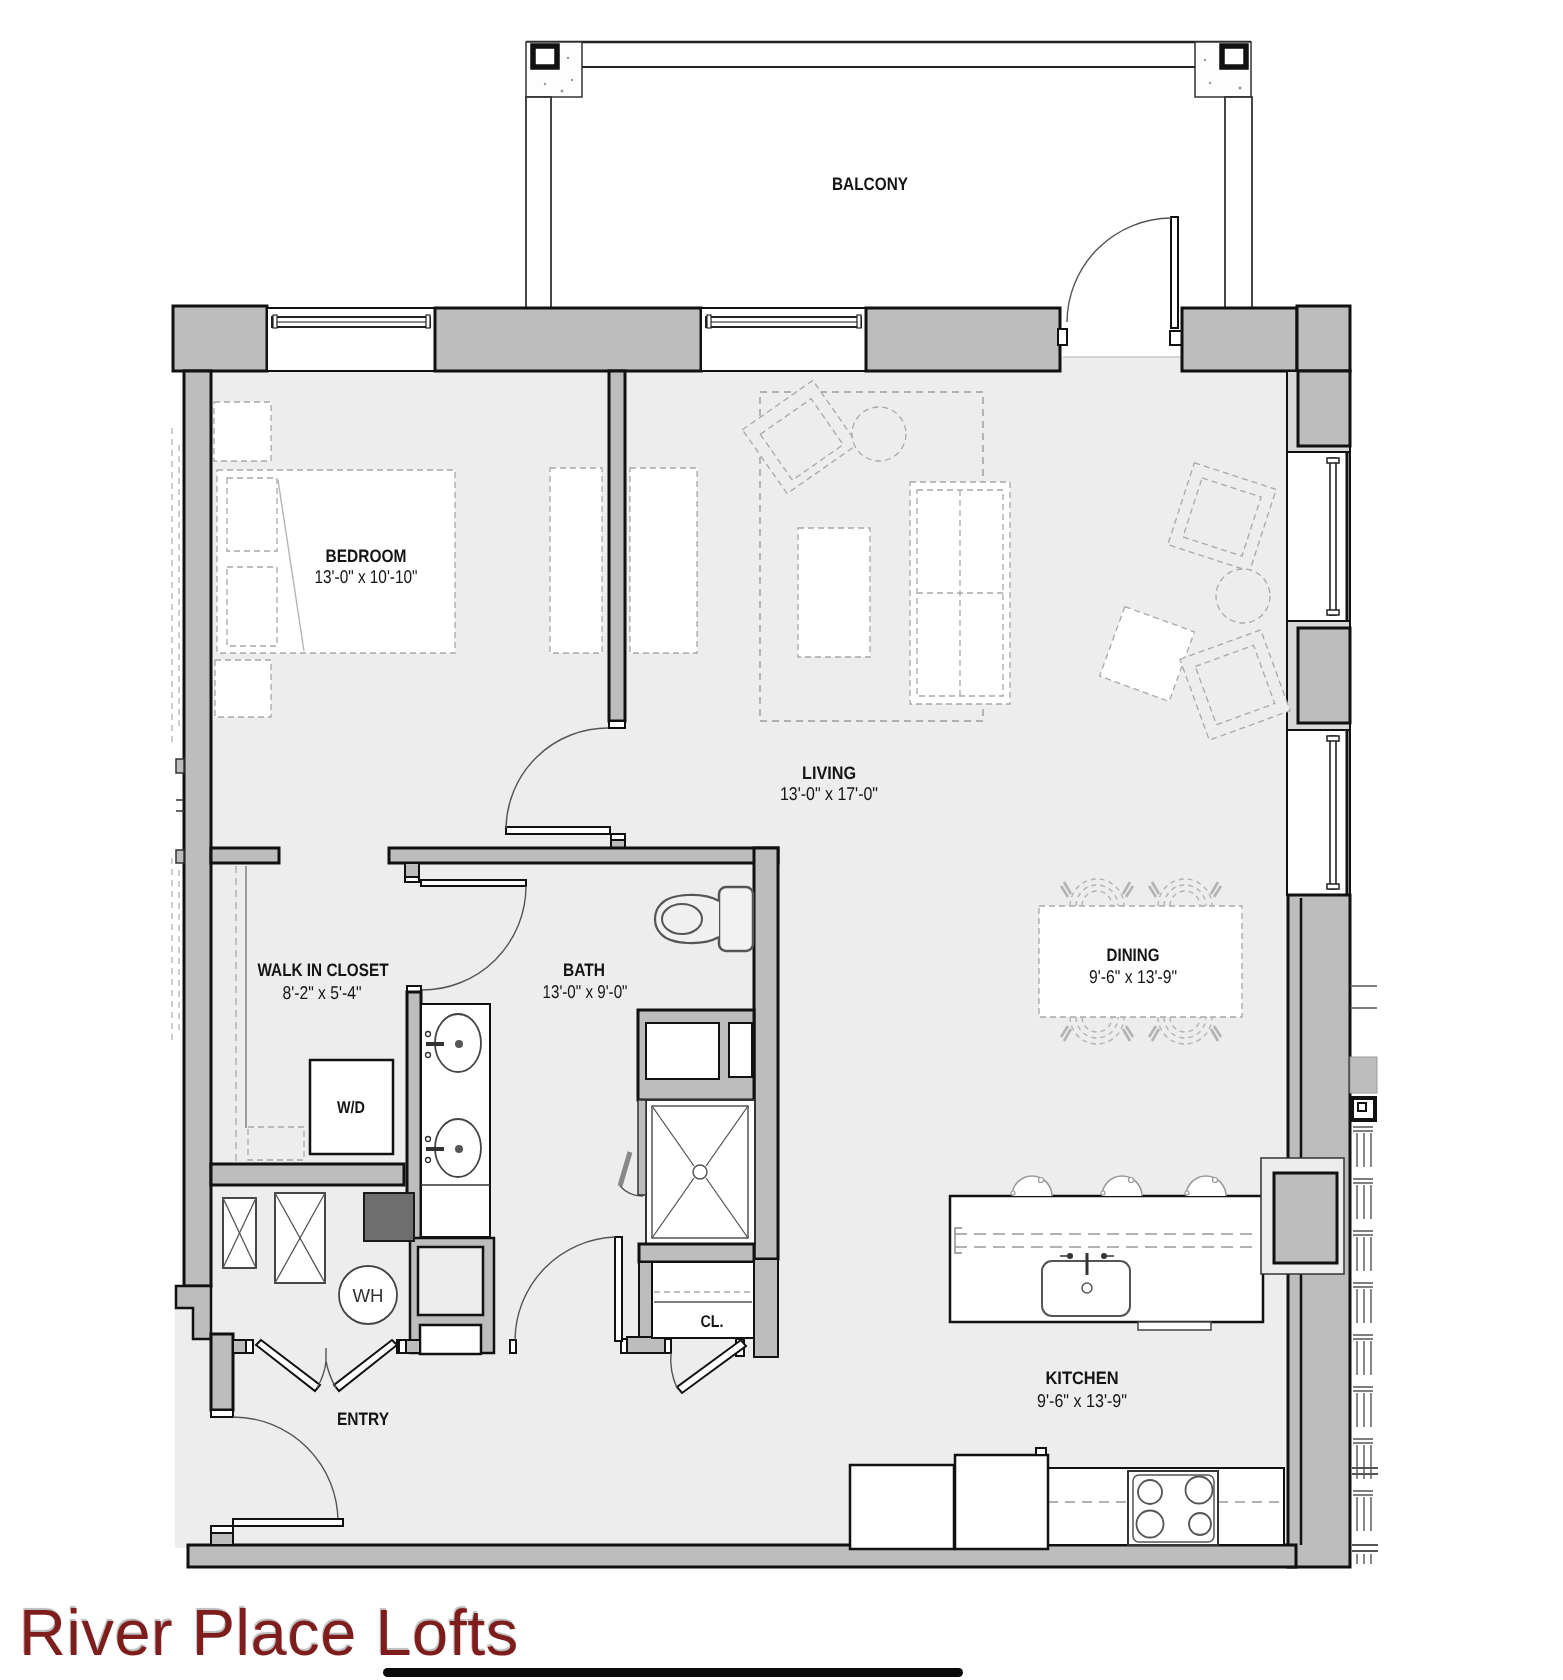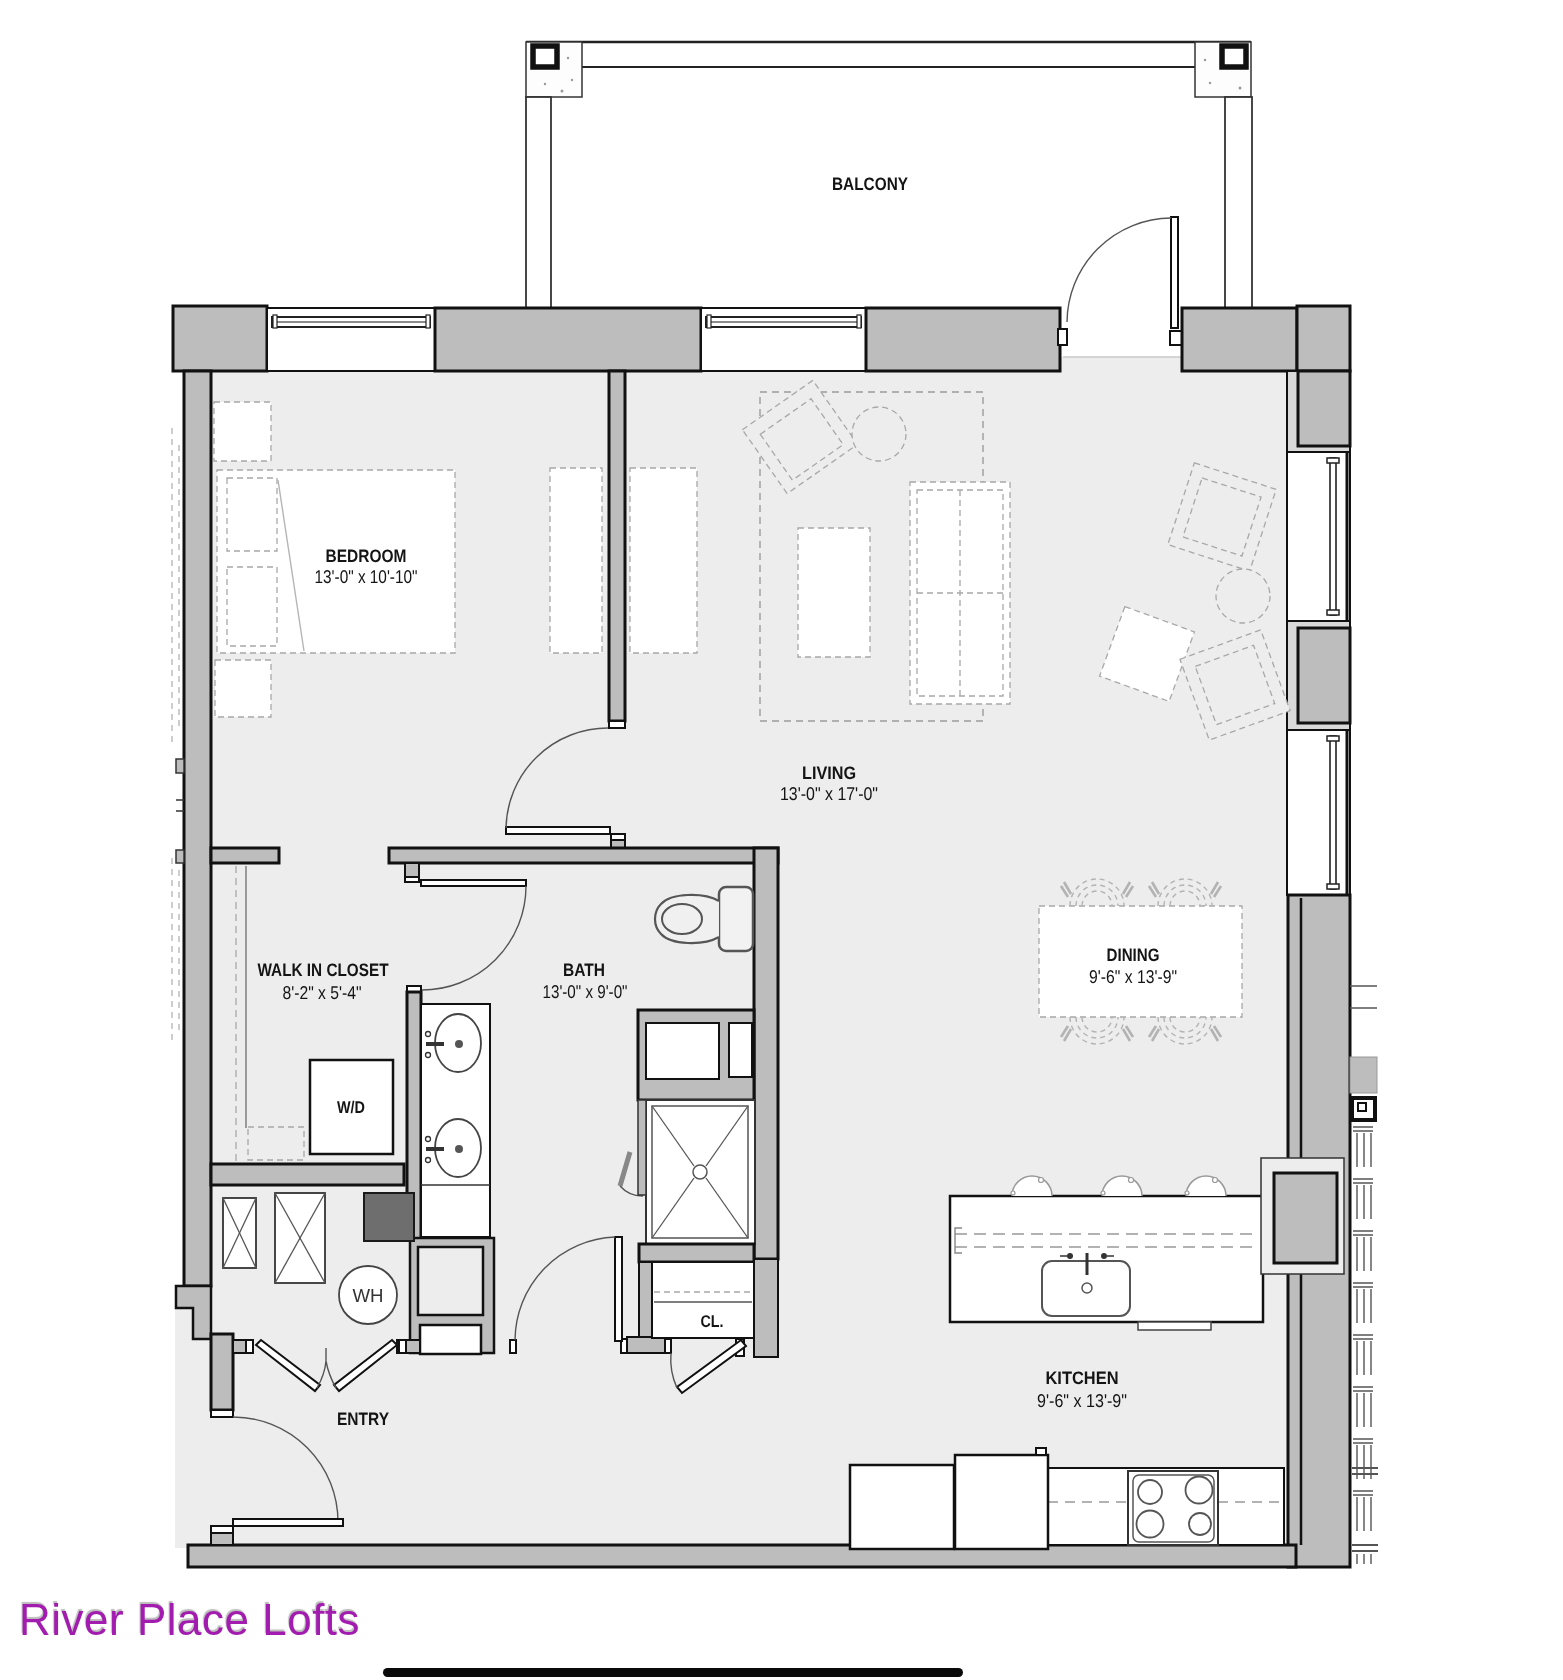--- a/index.html
+++ b/index.html
@@ -1,18 +1,18 @@
 <!DOCTYPE html>
 <html><head>
 <meta charset="utf-8">
 <style>
 html,body{margin:0;padding:0;background:#ffffff;width:1563px;height:1680px;overflow:hidden;}
 .page{position:relative;width:1563px;height:1680px;font-family:"Liberation Sans",sans-serif;}
 svg{position:absolute;left:0;top:0;}
-.wm{position:absolute;left:19px;top:1595px;font-size:44px;color:#a21caf;letter-spacing:0.5px;
+.wm{position:absolute;left:19px;top:1595px;font-size:65px;color:#7f1d1d;letter-spacing:0.5px;
 text-shadow:-1px -2px 1px #bcbcbc, 2px 2px 1px #ffffff;}
 .bar{position:absolute;left:383px;top:1668px;width:580px;height:9px;background:#0a0a0a;border-radius:5px;}
 </style>
 </head>
 <body>
 <div class="page">
 <svg width="1563" height="1680" viewBox="0 0 1563 1680">
 <defs>
 <style>
 .wall{fill:#bdbdbd;stroke:#111;stroke-width:3;}

